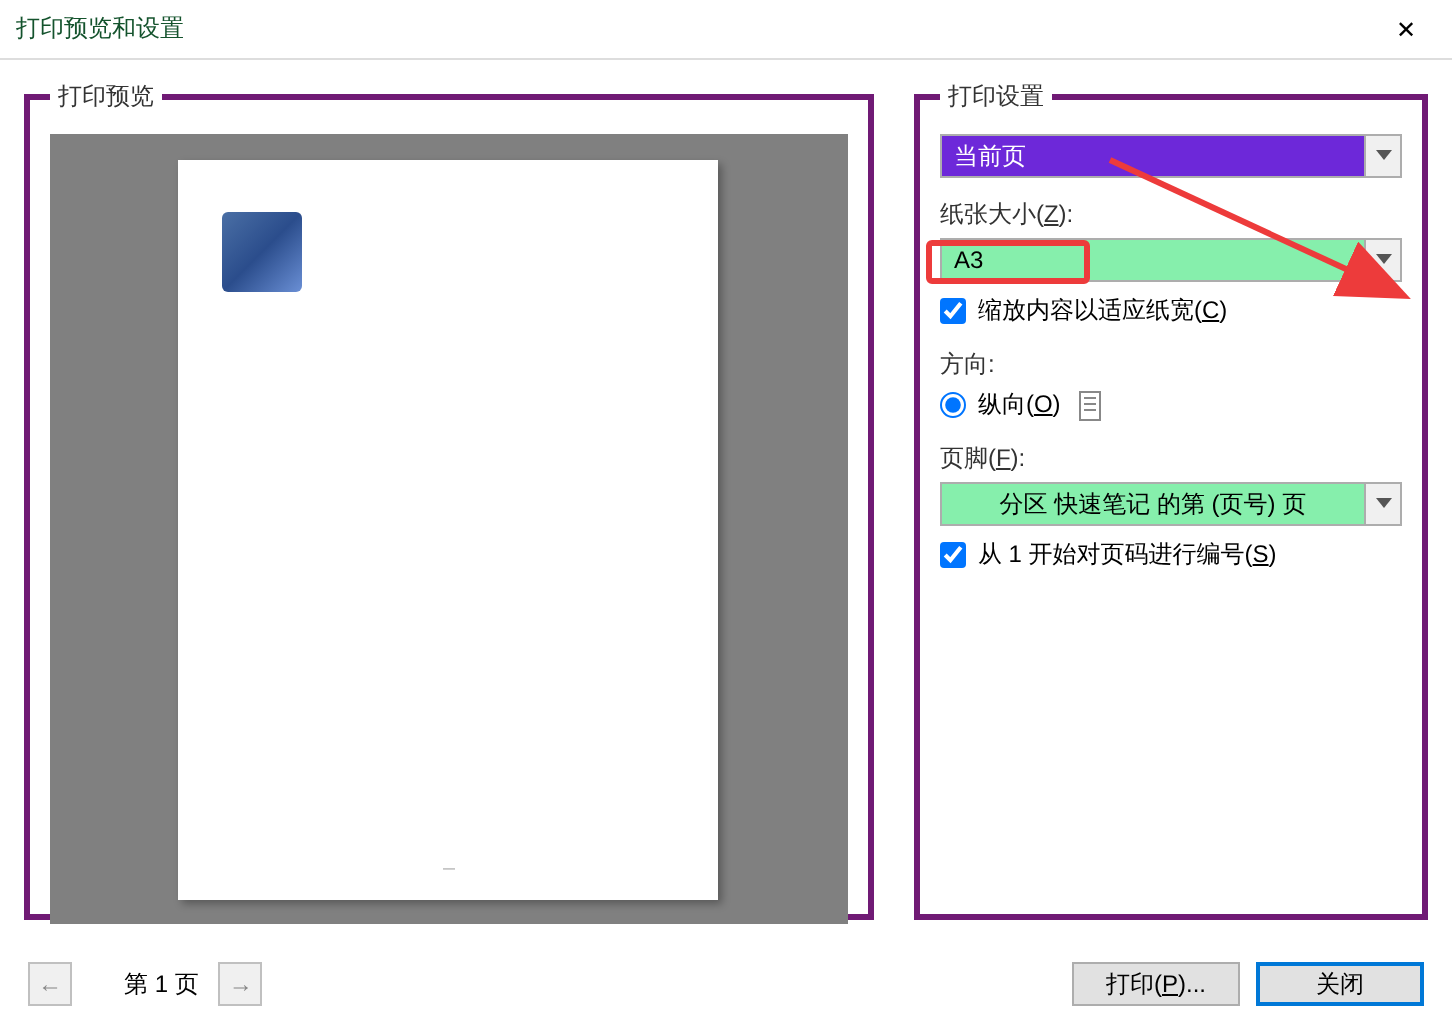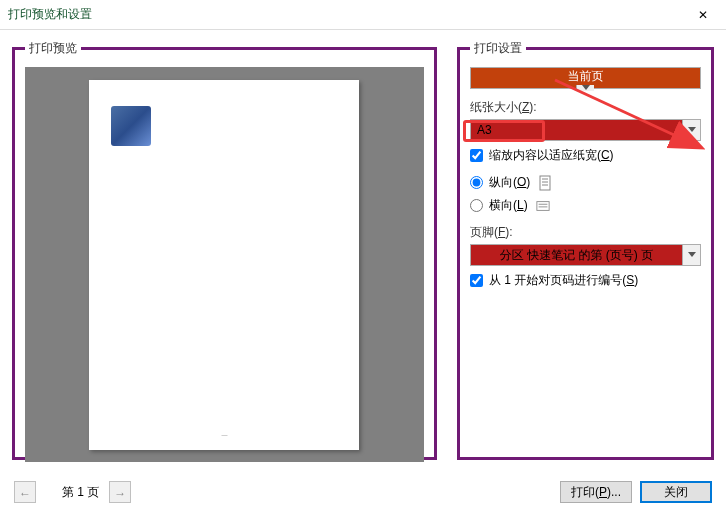--- a/index.html
+++ b/index.html
@@ -19,22 +19,22 @@
 
 .preview-area { background: #808080; width: 100%; height: 395px; display: flex; align-items: center; justify-content: center; }
 .page { background: #fff; width: 270px; height: 370px; box-shadow: 2px 2px 4px rgba(0,0,0,0.3); position: relative; }
 .page-img { position: absolute; top: 26px; left: 22px; width: 40px; height: 40px; background: linear-gradient(135deg, #4a6fa5, #2b4d8c, #6a8fd5); border-radius: 3px; }
 .page-footer-tiny { position: absolute; bottom: 12px; left: 50%; transform: translateX(-50%); font-size: 6px; color: #888; }
 
 .setting-row { margin-bottom: 6px; }
 .label { display: block; margin-bottom: 3px; color: #333; }
 .underline { text-decoration: underline; }
 
-.select-wrap { position: relative; width: 100%; height: 22px; border: 1px solid #adadad; display: flex; align-items: center; background: #b91c1c; }
-.select-wrap.highlighted { background: #c2410c; color: #fff; flex-direction: column; }
+.select-wrap { position: relative; width: 100%; height: 22px; border: 1px solid #adadad; display: flex; align-items: center; background: #86efac; }
+.select-wrap.highlighted { background: #6d28d9; color: #fff; }
 .select-text { flex: 1; padding: 0 6px; }
 .select-arrow { width: 18px; height: 100%; display: flex; align-items: center; justify-content: center; border-left: 1px solid #adadad; background: #f0f0f0; }
 .select-arrow svg { width: 8px; height: 6px; }
 
 .checkbox-row { display: flex; align-items: center; margin-top: 6px; margin-bottom: 10px; }
 .checkbox-row input { margin-right: 6px; }
 
 .radio-row { display: flex; align-items: center; margin-bottom: 6px; }
 .radio-row input { margin-right: 6px; }
 .radio-row .doc-icon { margin-left: 8px; width: 14px; height: 16px; }
@@ -43,21 +43,21 @@
 .hl1 { left: 463px; top: 120px; width: 82px; height: 22px; }
 
 .arrow-annot { position: absolute; pointer-events: none; }
 .arrow-annot svg { overflow: visible; }
 
 .bottom-bar { position: absolute; bottom: 0; left: 0; right: 0; height: 42px; border-top: 0; display: flex; align-items: center; padding: 0 14px; }
 .pager { display: flex; align-items: center; gap: 6px; }
 .pg-btn { width: 22px; height: 22px; border: 1px solid #c0c0c0; background: #f0f0f0; display: flex; align-items: center; justify-content: center; color: #888; cursor: pointer; }
 .pg-label { padding: 0 4px; margin-left: 16px; }
 .spacer { flex: 1; }
-.dlg-btn { width: 72px; height: 22px; border: 1px solid #adadad; background: #e1e1e1; display: flex; align-items: center; justify-content: center; margin-left: 8px; cursor: pointer; }
+.dlg-btn { width: 84px; height: 22px; border: 1px solid #adadad; background: #e1e1e1; display: flex; align-items: center; justify-content: center; margin-left: 8px; cursor: pointer; }
 .dlg-btn.primary { border: 2px solid #0078d7; align-items: center; }
 
 .doc-icon-svg { stroke: #888; fill: none; stroke-width: 1; }
 </style>
 </head>
 <body>
 
 <div class="titlebar">
   <span class="title-text">打印预览和设置</span>
   <div class="close-x">
@@ -106,41 +106,31 @@
     </div>
 
     <div class="checkbox-row">
       <input type="checkbox" checked="" style="">
       <span>
         <span>缩放内容以适应纸宽(</span><span class="underline">C</span><span>)</span>
       </span>
     </div>
 
     <div class="setting-row">
+      <span class="label">方向:</span>
       <div class="radio-row">
         <input type="radio" name="orient" checked="" style="">
         <span>
           <span>纵向(</span><span class="underline">O</span><span>)</span>
         </span>
         <svg class="doc-icon" viewBox="0 0 14 16">
             <rect class="doc-icon-svg" x="2" y="1" width="10" height="14"></rect>
             <line class="doc-icon-svg" x1="4" y1="4" x2="10" y2="4"></line>
             <line class="doc-icon-svg" x1="4" y1="7" x2="10" y2="7"></line>
             <line class="doc-icon-svg" x1="4" y1="10" x2="10" y2="10"></line>
-          </svg>
-      </div>
-      <div class="radio-row">
-        <input type="radio" name="orient" style="">
-        <span>
-          <span>横向(</span><span class="underline">L</span><span>)</span>
-        </span>
-        <svg class="doc-icon" viewBox="0 0 16 14">
-            <rect class="doc-icon-svg" x="1" y="2" width="14" height="10"></rect>
-            <line class="doc-icon-svg" x1="3" y1="5" x2="13" y2="5"></line>
-            <line class="doc-icon-svg" x1="3" y1="8" x2="13" y2="8"></line>
           </svg>
       </div>
     </div>
 
     <div class="setting-row" style="margin-top:10px">
       <span class="label">
         <span>页脚(</span><span class="underline">F</span><span>):</span>
       </span>
       <div class="select-wrap">
         <span class="select-text" style="text-align:center">分区 快速笔记 的第 (页号) 页</span>

